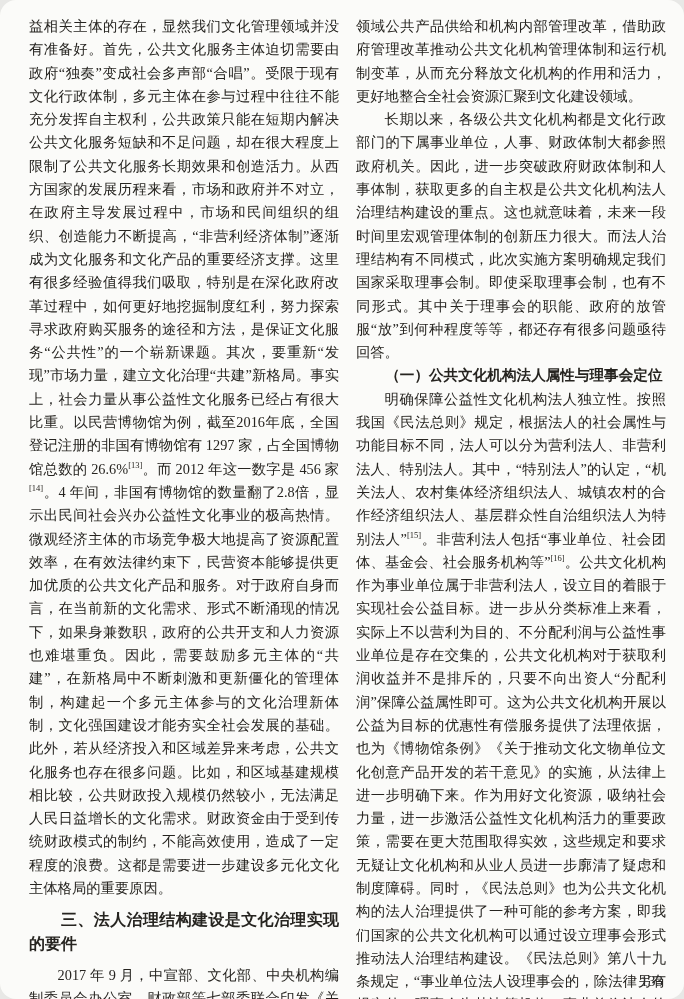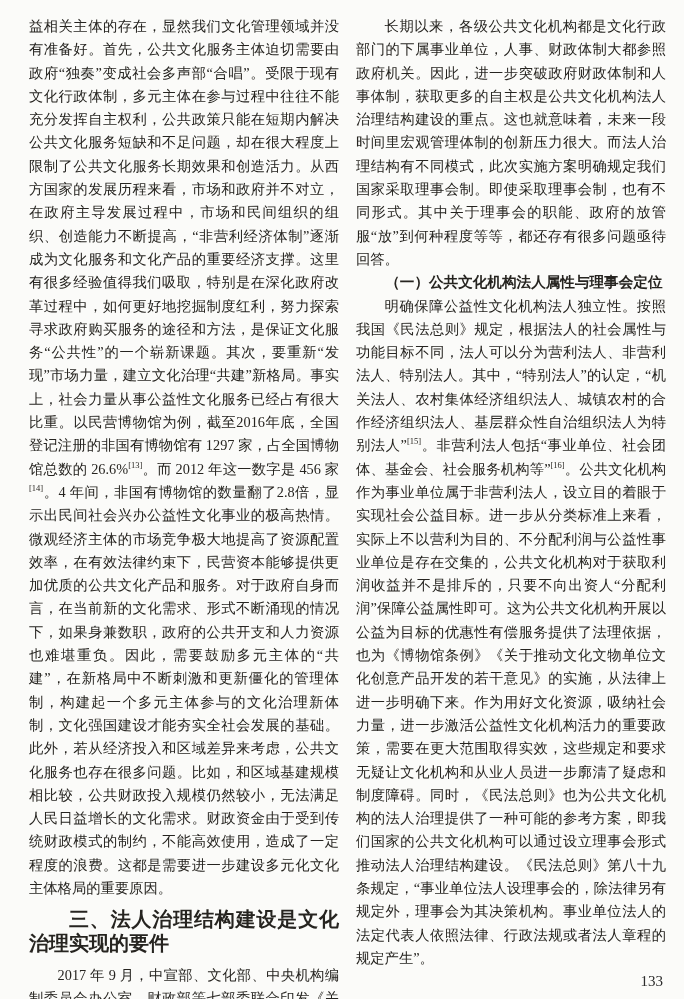--- a/index.html
+++ b/index.html
@@ -7,39 +7,40 @@
   .page {
     position: relative;
     width: 684px;
     height: 999px;
     margin: 0 auto;
     background: #fbfbf9;
     color: #262420;
     font-family: "Liberation Serif", serif;
     overflow: hidden;
     box-sizing: border-box;
+    border-radius: 16px;
   }
   .content {
     display: flex;
     padding: 15px 18px 0 29px;
     gap: 17px;
   }
   .col {
     width: 310px;
     font-size: 14.3px;
     line-height: 23.3px;
     text-align: justify;
   }
   .block { margin: 0; }
   .indent { text-indent: 2em; }
   .body { font-family: "Liberation Serif", serif; }
   .h1 {
     font-family: Liberation Serif, serif;
     font-weight: 700;
-    font-size: 20px;
+    font-size: 16px;
     line-height: 23.3px;
     margin: 8px 0 9px 0;
   }
   .h2 {
     font-family: "Liberation Sans", sans-serif;
     font-weight: 700;
     font-size: 14.6px;
     line-height: 23.3px;
   }
   sup.cite {
@@ -60,19 +61,20 @@
 <body>
 
 <div class="page">
   <div class="content">
     <div class="col">
         <div class="block body">益相关主体的存在，显然我们文化管理领域并没有准备好。首先，公共文化服务主体迫切需要由政府“独奏”变成社会多声部“合唱”。受限于现有文化行政体制，多元主体在参与过程中往往不能充分发挥自主权利，公共政策只能在短期内解决公共文化服务短缺和不足问题，却在很大程度上限制了公共文化服务长期效果和创造活力。从西方国家的发展历程来看，市场和政府并不对立，在政府主导发展过程中，市场和民间组织的组织、创造能力不断提高，“非营利经济体制”逐渐成为文化服务和文化产品的重要经济支撑。这里有很多经验值得我们吸取，特别是在深化政府改革过程中，如何更好地挖掘制度红利，努力探索寻求政府购买服务的途径和方法，是保证文化服务“公共性”的一个崭新课题。其次，要重新“发现”市场力量，建立文化治理“共建”新格局。事实上，社会力量从事公益性文化服务已经占有很大比重。以民营博物馆为例，截至2016年底，全国登记注册的非国有博物馆有 1297 家，占全国博物馆总数的 26.6%<sup class="cite">[13]</sup>。而 2012 年这一数字是 456 家<sup class="cite">[14]</sup>。4 年间，非国有博物馆的数量翻了2.8倍，显示出民间社会兴办公益性文化事业的极高热情。微观经济主体的市场竞争极大地提高了资源配置效率，在有效法律约束下，民营资本能够提供更加优质的公共文化产品和服务。对于政府自身而言，在当前新的文化需求、形式不断涌现的情况下，如果身兼数职，政府的公共开支和人力资源也难堪重负。因此，需要鼓励多元主体的“共建”，在新格局中不断刺激和更新僵化的管理体制，构建起一个多元主体参与的文化治理新体制，文化强国建设才能夯实全社会发展的基础。此外，若从经济投入和区域差异来考虑，公共文化服务也存在很多问题。比如，和区域基建规模相比较，公共财政投入规模仍然较小，无法满足人民日益增长的文化需求。财政资金由于受到传统财政模式的制约，不能高效使用，造成了一定程度的浪费。这都是需要进一步建设多元化文化主体格局的重要原因。</div>
         <div class="block h1 indent">三、法人治理结构建设是文化治理实现的要件</div>
         <div class="block body indent">2017 年 9 月，中宣部、文化部、中央机构编制委员会办公室、财政部等七部委联合印发《关于深入推进公共文化机构法人治理结构改革的实施方案》，以理事会制推动公共文化机构法人治理结构建设，迈开了我国文化治理制度建设实质性一步。公共文化机构法人治理结构建设改革，是实现文化</div>
       </div>
     <div class="col">
+        <div class="block body">领域公共产品供给和机构内部管理改革，借助政府管理改革推动公共文化机构管理体制和运行机制变革，从而充分释放文化机构的作用和活力，更好地整合全社会资源汇聚到文化建设领域。</div>
         <div class="block body indent">长期以来，各级公共文化机构都是文化行政部门的下属事业单位，人事、财政体制大都参照政府机关。因此，进一步突破政府财政体制和人事体制，获取更多的自主权是公共文化机构法人治理结构建设的重点。这也就意味着，未来一段时间里宏观管理体制的创新压力很大。而法人治理结构有不同模式，此次实施方案明确规定我们国家采取理事会制。即使采取理事会制，也有不同形式。其中关于理事会的职能、政府的放管服“放”到何种程度等等，都还存有很多问题亟待回答。</div>
         <div class="block h2 indent">（一）公共文化机构法人属性与理事会定位</div>
         <div class="block body indent">明确保障公益性文化机构法人独立性。按照我国《民法总则》规定，根据法人的社会属性与功能目标不同，法人可以分为营利法人、非营利法人、特别法人。其中，“特别法人”的认定，“机关法人、农村集体经济组织法人、城镇农村的合作经济组织法人、基层群众性自治组织法人为特别法人”<sup class="cite">[15]</sup>。非营利法人包括“事业单位、社会团体、基金会、社会服务机构等”<sup class="cite">[16]</sup>。公共文化机构作为事业单位属于非营利法人，设立目的着眼于实现社会公益目标。进一步从分类标准上来看，实际上不以营利为目的、不分配利润与公益性事业单位是存在交集的，公共文化机构对于获取利润收益并不是排斥的，只要不向出资人“分配利润”保障公益属性即可。这为公共文化机构开展以公益为目标的优惠性有偿服务提供了法理依据，也为《博物馆条例》《关于推动文化文物单位文化创意产品开发的若干意见》的实施，从法律上进一步明确下来。作为用好文化资源，吸纳社会力量，进一步激活公益性文化机构活力的重要政策，需要在更大范围取得实效，这些规定和要求无疑让文化机构和从业人员进一步廓清了疑虑和制度障碍。同时，《民法总则》也为公共文化机构的法人治理提供了一种可能的参考方案，即我们国家的公共文化机构可以通过设立理事会形式推动法人治理结构建设。《民法总则》第八十九条规定，“事业单位法人设理事会的，除法律另有规定外，理事会为其决策机构。事业单位法人的法定代表人依照法律、行政法规或者法人章程的规定产生”。</div>
       </div>
   </div>
   <div class="page-number">133</div>
 </div>
 
 </body></html>

